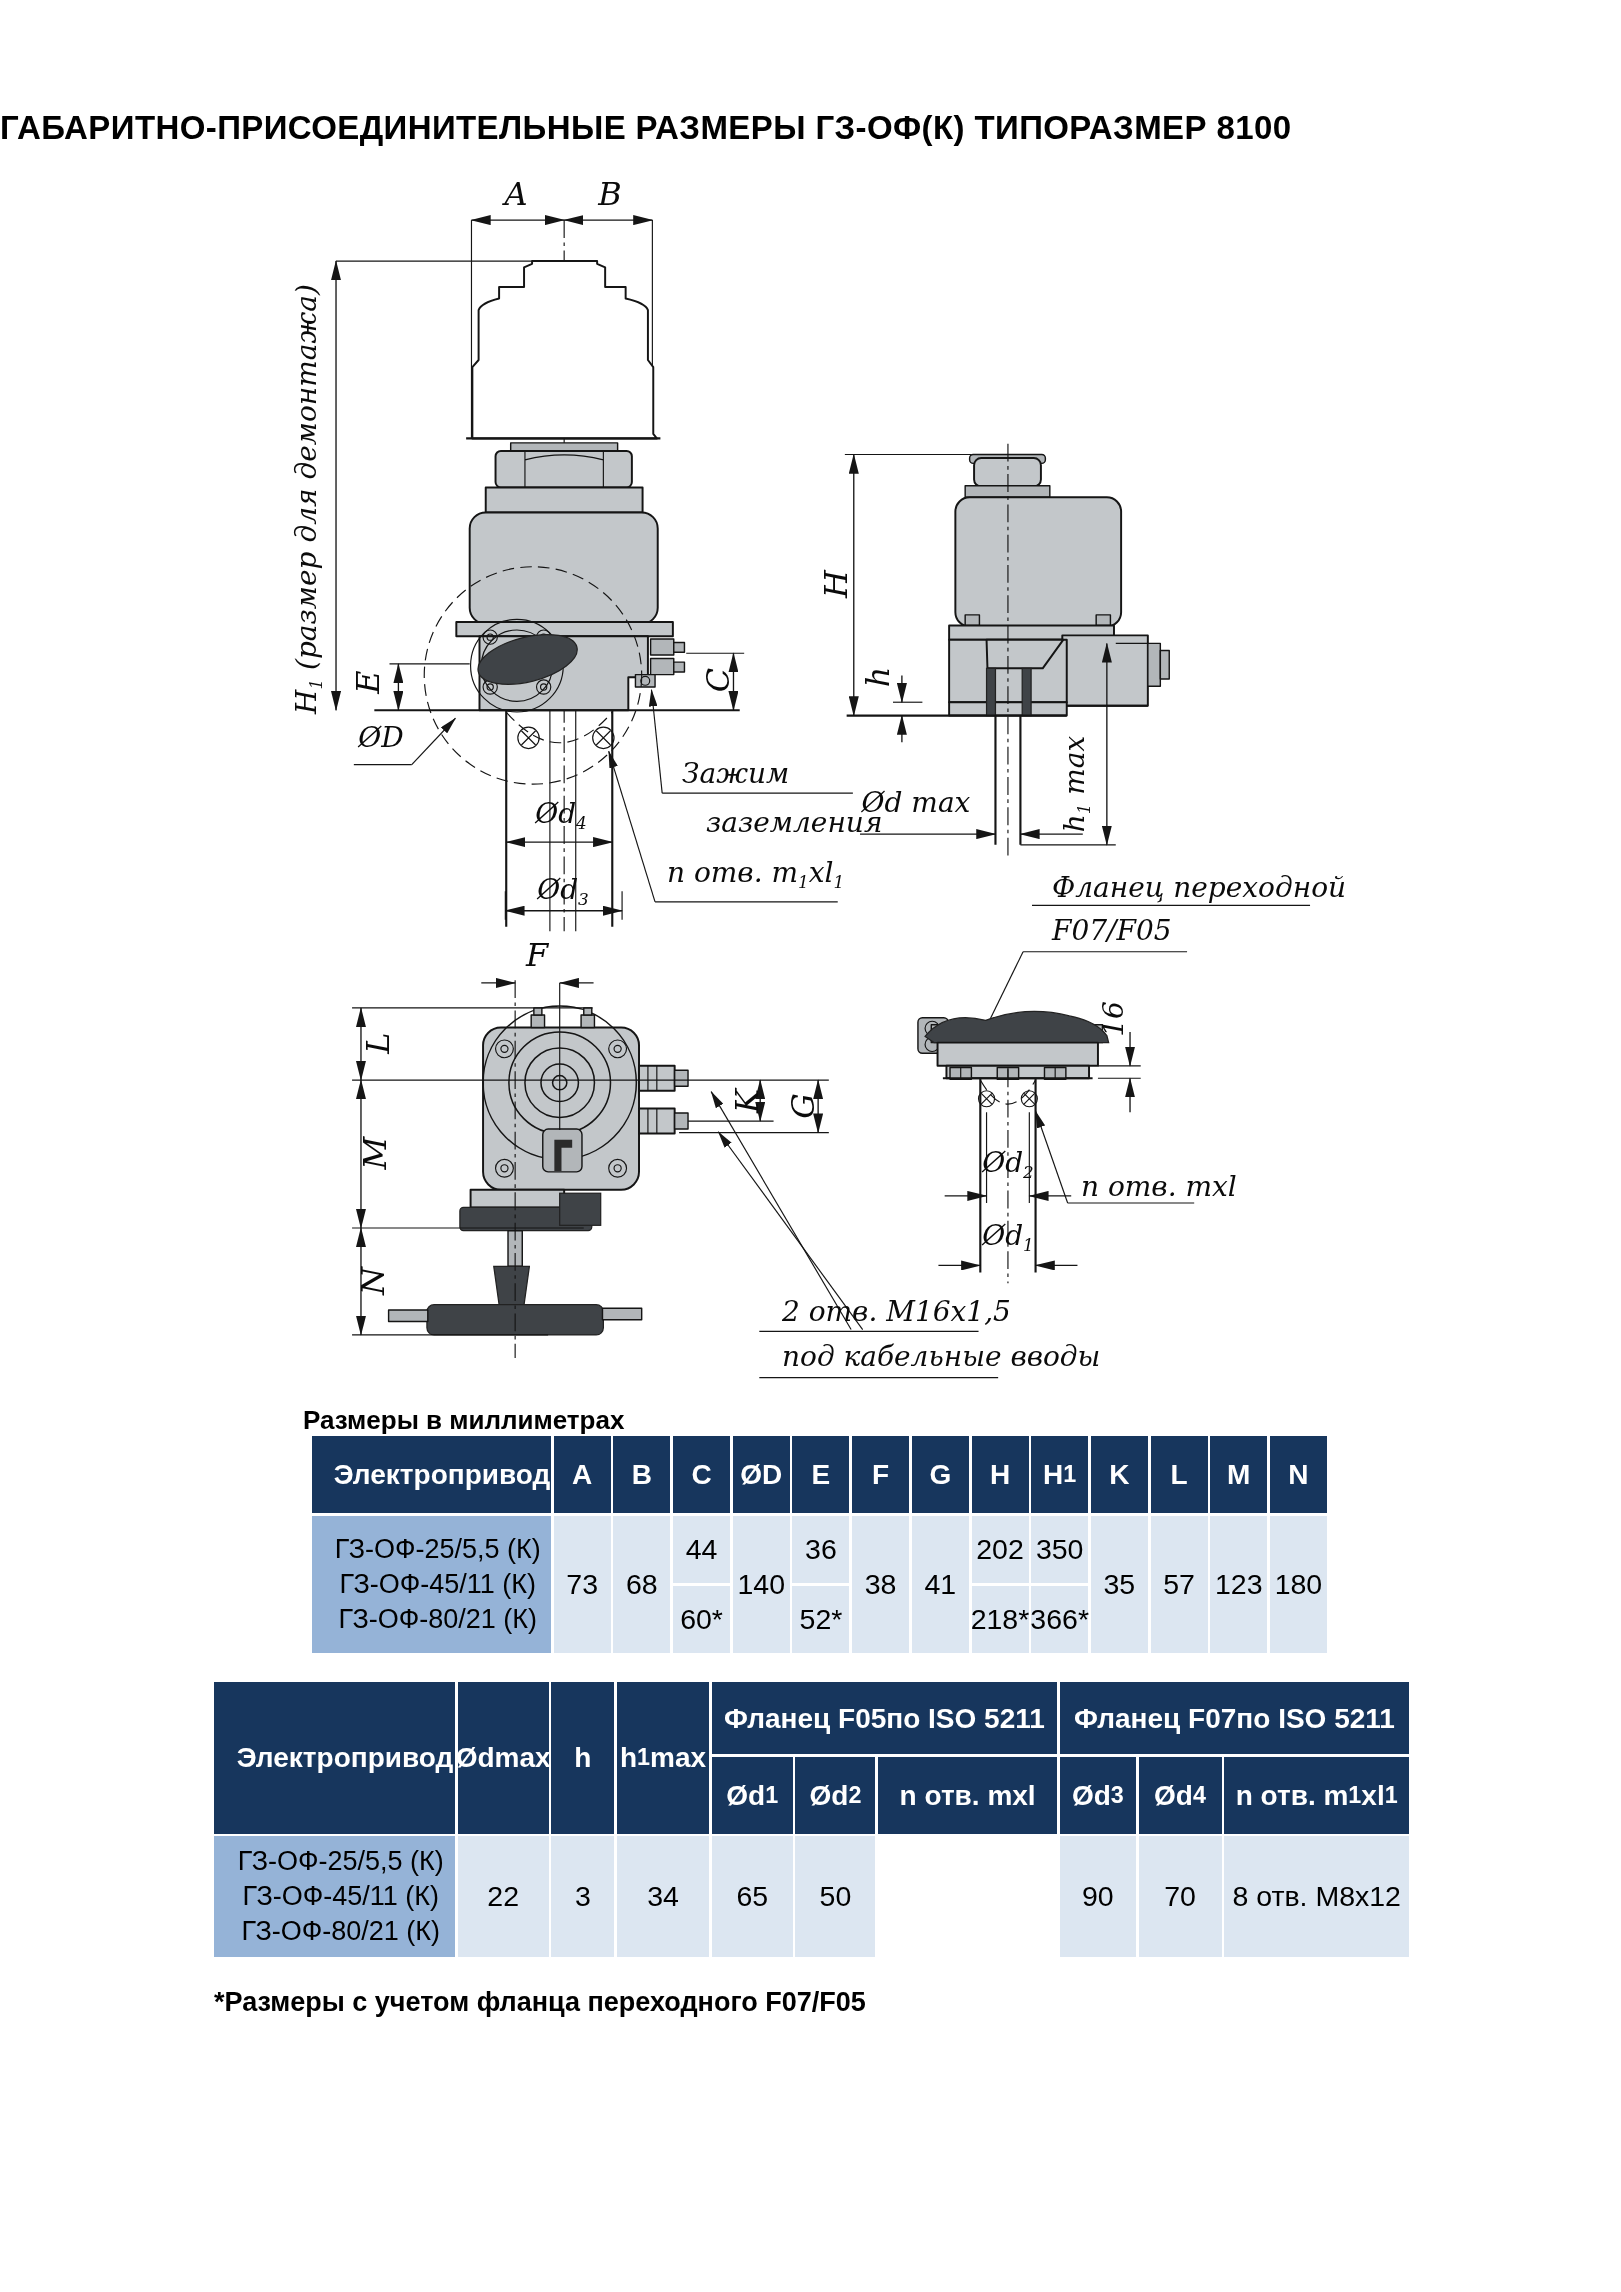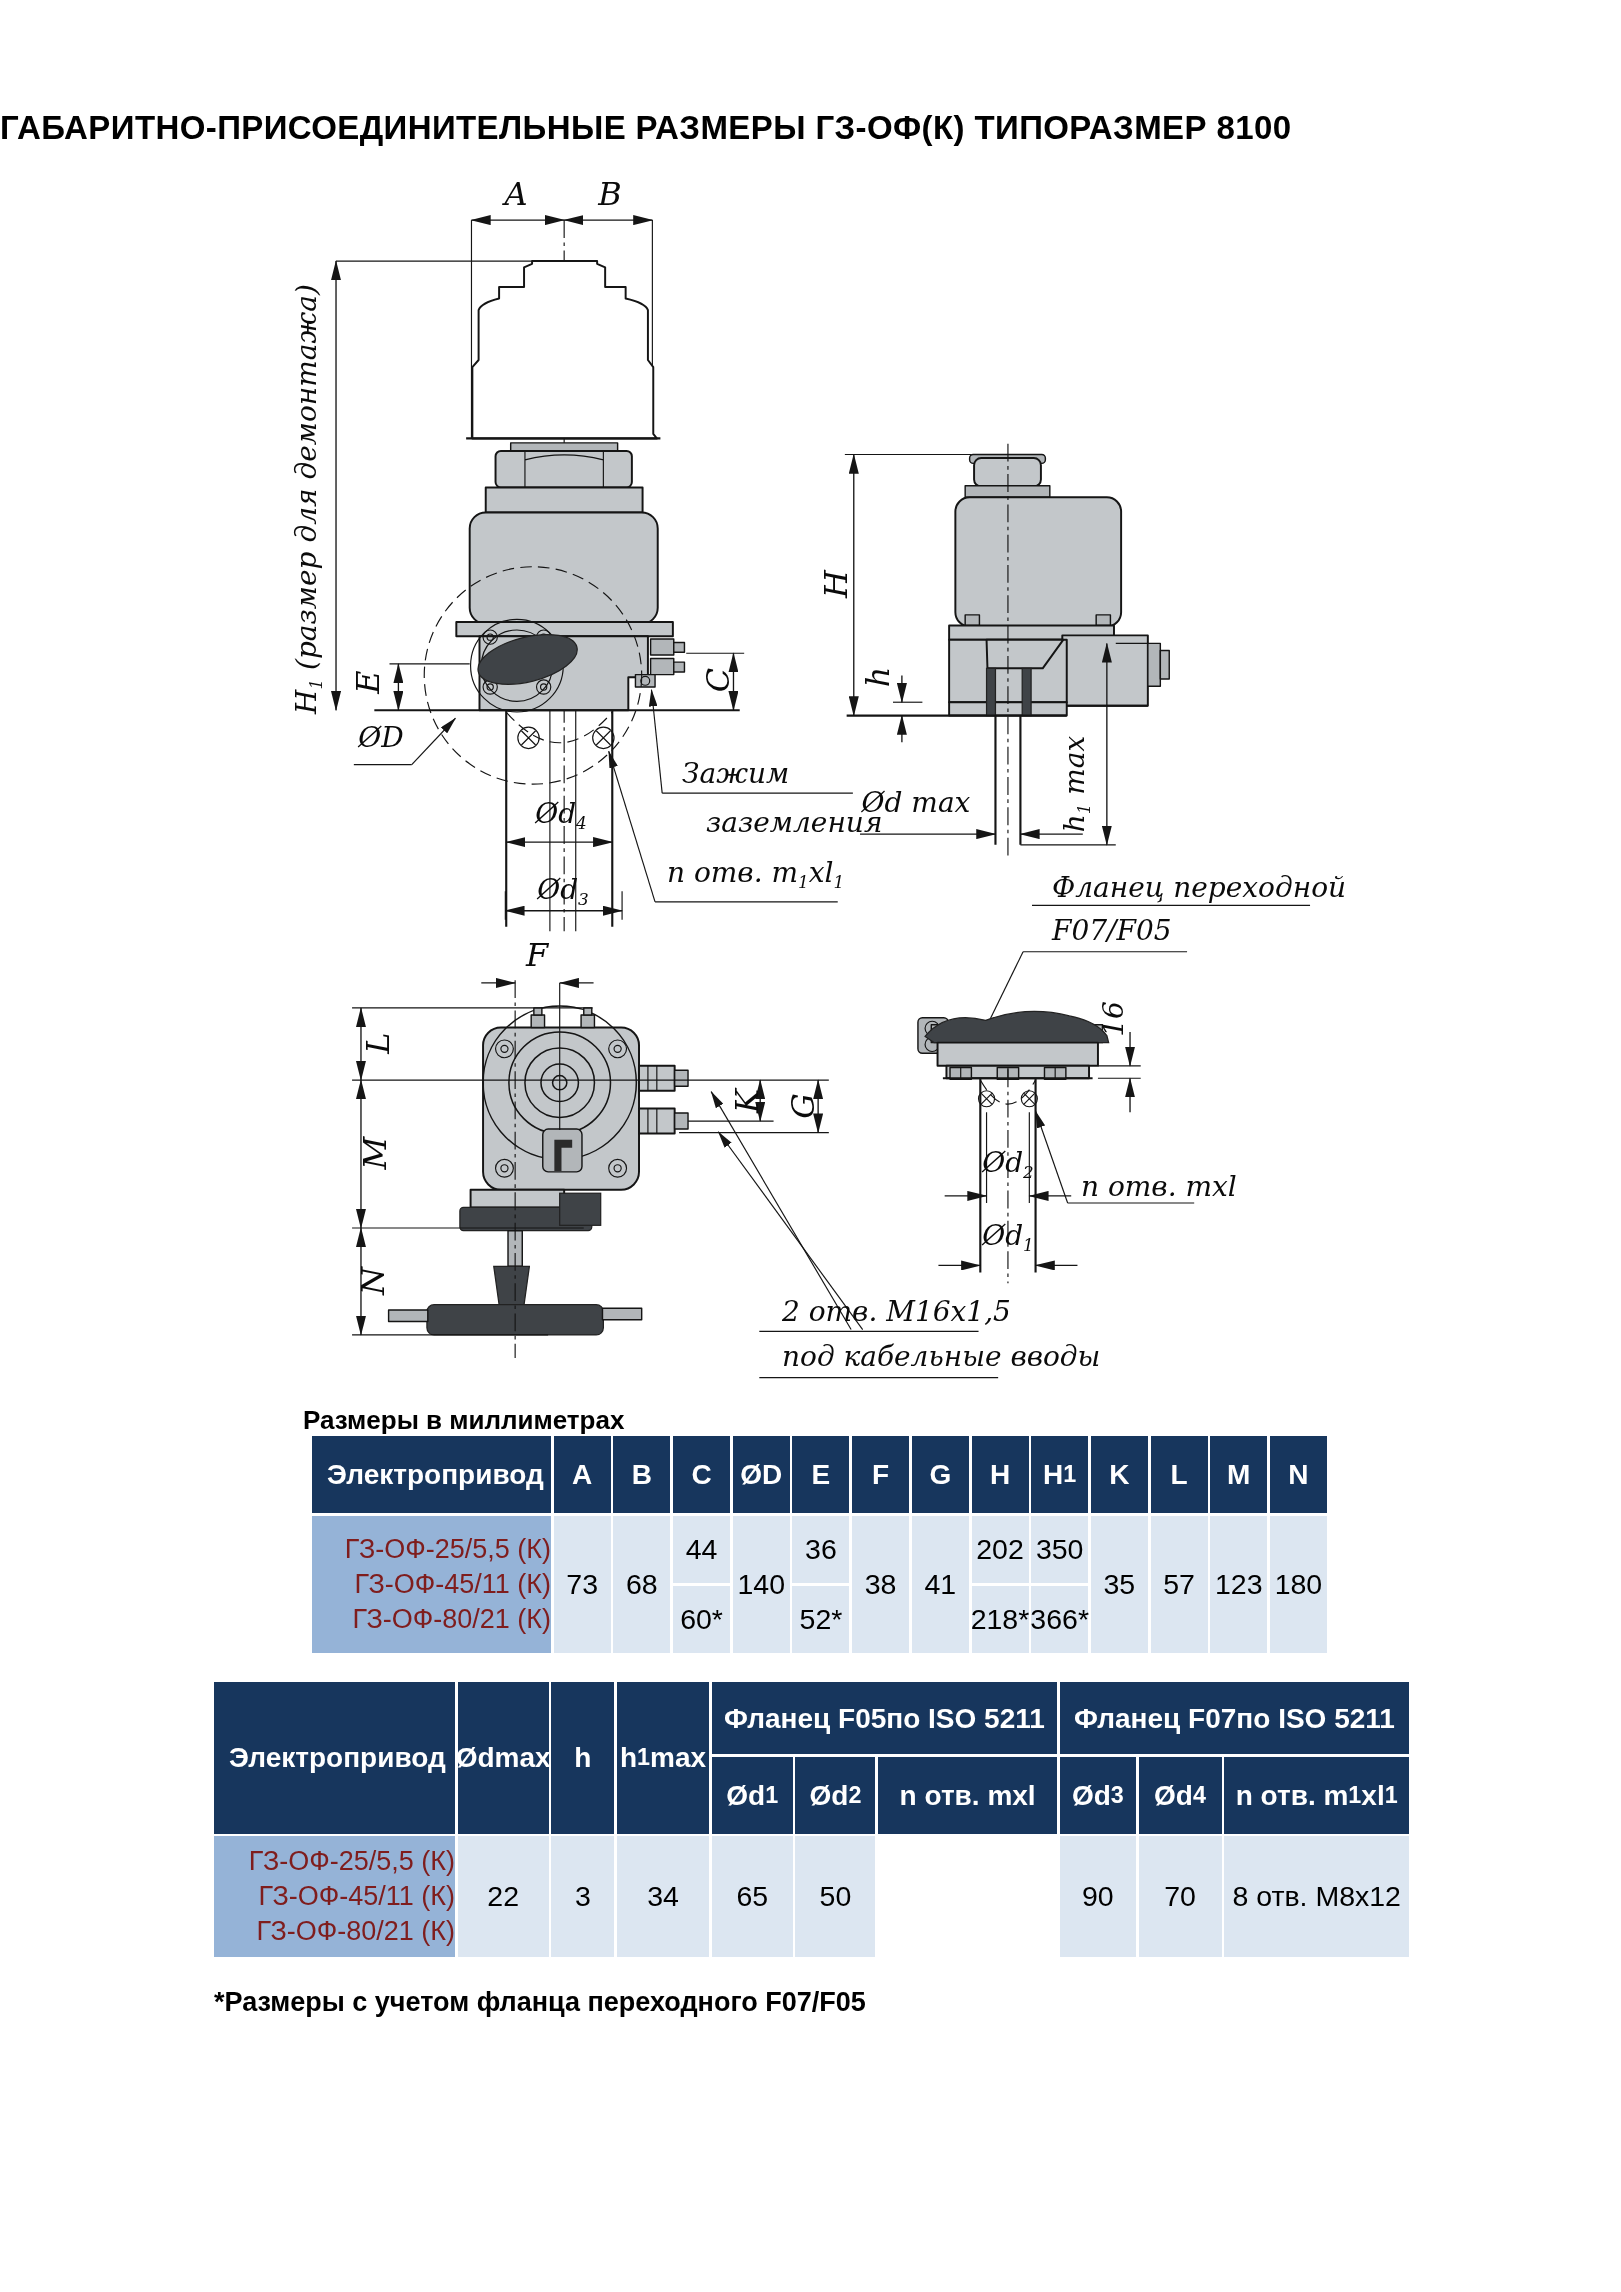--- a/index.html
+++ b/index.html
@@ -19,23 +19,23 @@
   .dl{position:absolute;font-family:"DejaVu Serif",serif;font-style:italic;color:#0b0b0b;white-space:nowrap;font-size:28px;transform:translate(-50%,-50%)}
   .dl.big{font-size:32px}
   .dl.rot{transform:translate(-50%,-50%) rotate(-90deg)}
   .dl.la{transform:translate(0,-50%)}
   .dl sub{font-size:.6em}
   .t1cap{position:absolute;left:303px;top:1405px;font-size:26px;font-weight:bold;color:#000}
   .grid{position:absolute;display:grid;background:#fff;gap:2.7px}
   .t1{left:312px;top:1436px;grid-template-columns:239px repeat(13,57px);grid-template-rows:77px 137px}
   .t2{left:214px;top:1682px;grid-template-columns:241px 91px 63px 92px 81px 80px 179px 76px 83px 185px;grid-template-rows:72px 77px 121px}
   .th{background:#17365D;color:#fff;font-weight:bold;font-size:28px;display:flex;align-items:center;justify-content:center;text-align:center;line-height:1.25}
-  .th.left{justify-content:flex-start;padding-left:15px}
+  .th.left{justify-content:center;padding-left:21px}
   .td{background:#DCE6F1;color:#000;font-size:28.5px;display:flex;align-items:center;justify-content:center}
-  .tdm{background:#95B3D7;color:#7f1d1d;font-size:27px;display:flex;flex-direction:column;justify-content:center;align-items:flex-end;padding-left:12.5px;line-height:35px}
+  .tdm{background:#95B3D7;color:#000000;font-size:27px;display:flex;flex-direction:column;justify-content:center;align-items:center;padding-left:12.5px;line-height:35px}
   .split{background:#fff;display:flex;flex-direction:column;gap:2.7px}
   .split>div{flex:1;background:#DCE6F1;display:flex;align-items:center;justify-content:center;font-size:28.5px}
   .fnote{position:absolute;left:214px;top:1987px;font-size:27px;font-weight:bold;color:#000}
 </style>
 </head>
 <body>
 
 <div id="page">
 
   <div class="title">ГАБАРИТНО-ПРИСОЕДИНИТЕЛЬНЫЕ РАЗМЕРЫ ГЗ-ОФ(К) ТИПОРАЗМЕР 8100</div>

